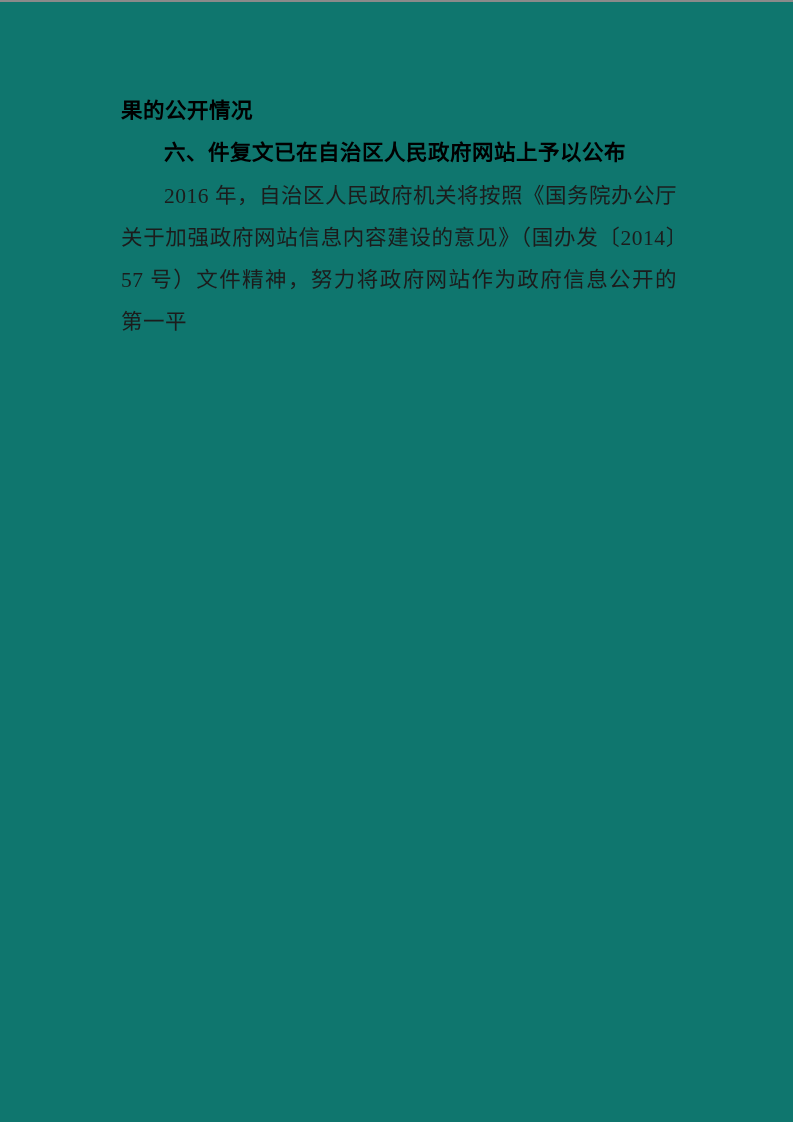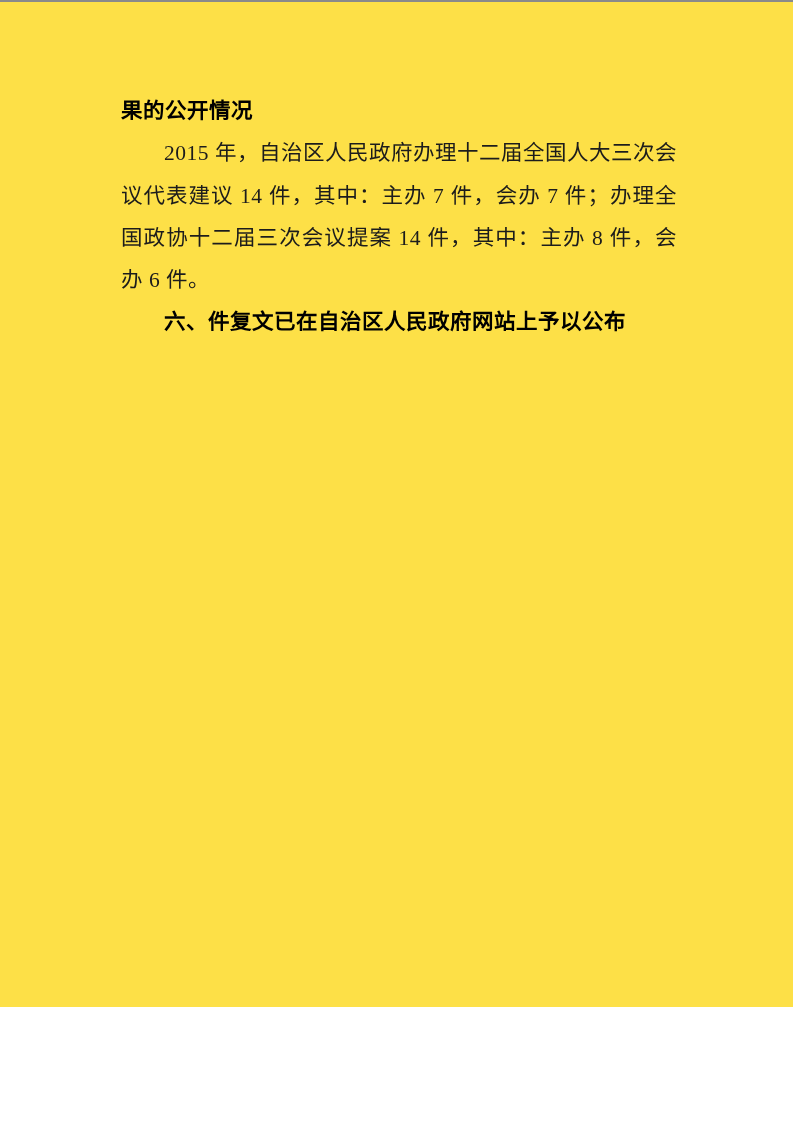--- a/index.html
+++ b/index.html
@@ -3,22 +3,22 @@
 <meta charset="utf-8">
 <style>
   html, body {
     margin: 0;
     padding: 0;
     background: #ffffff;
   }
   .page {
     position: relative;
     width: 793px;
-    height: 1007px;
-    background: #fde047;
+    height: 1122px;
+    background: #0f766e;
     overflow: hidden;
     font-family: "Liberation Serif", "DejaVu Serif", serif;
   }
   .scan-edge {
     position: absolute;
     top: 0;
     left: 0;
     width: 100%;
     height: 2px;
     background: #8a8a8a;
@@ -55,21 +55,21 @@
 </head>
 <body>
 
 <div class="page">
   <div class="scan-edge"></div>
 
   <div class="content">
 
     <p class="heading no-indent">果的公开情况</p>
 
-    <p class="para">2015 年，自治区人民政府办理十二届全国人大三次会议代表建议 14 件，其中：主办 7 件，会办 7 件；办理全国政协十二届三次会议提案 14 件，其中：主办 8 件，会办 6 件。</p>
 
 
     <p class="heading indent">六、件复文已在自治区人民政府网站上予以公布</p>
 
 
+    <p class="para">2016 年，自治区人民政府机关将按照《国务院办公厅关于加强政府网站信息内容建设的意见》（国办发〔2014〕57 号）文件精神，努力将政府网站作为政府信息公开的第一平</p>
 
   </div>
 </div>
 
 </body></html>

